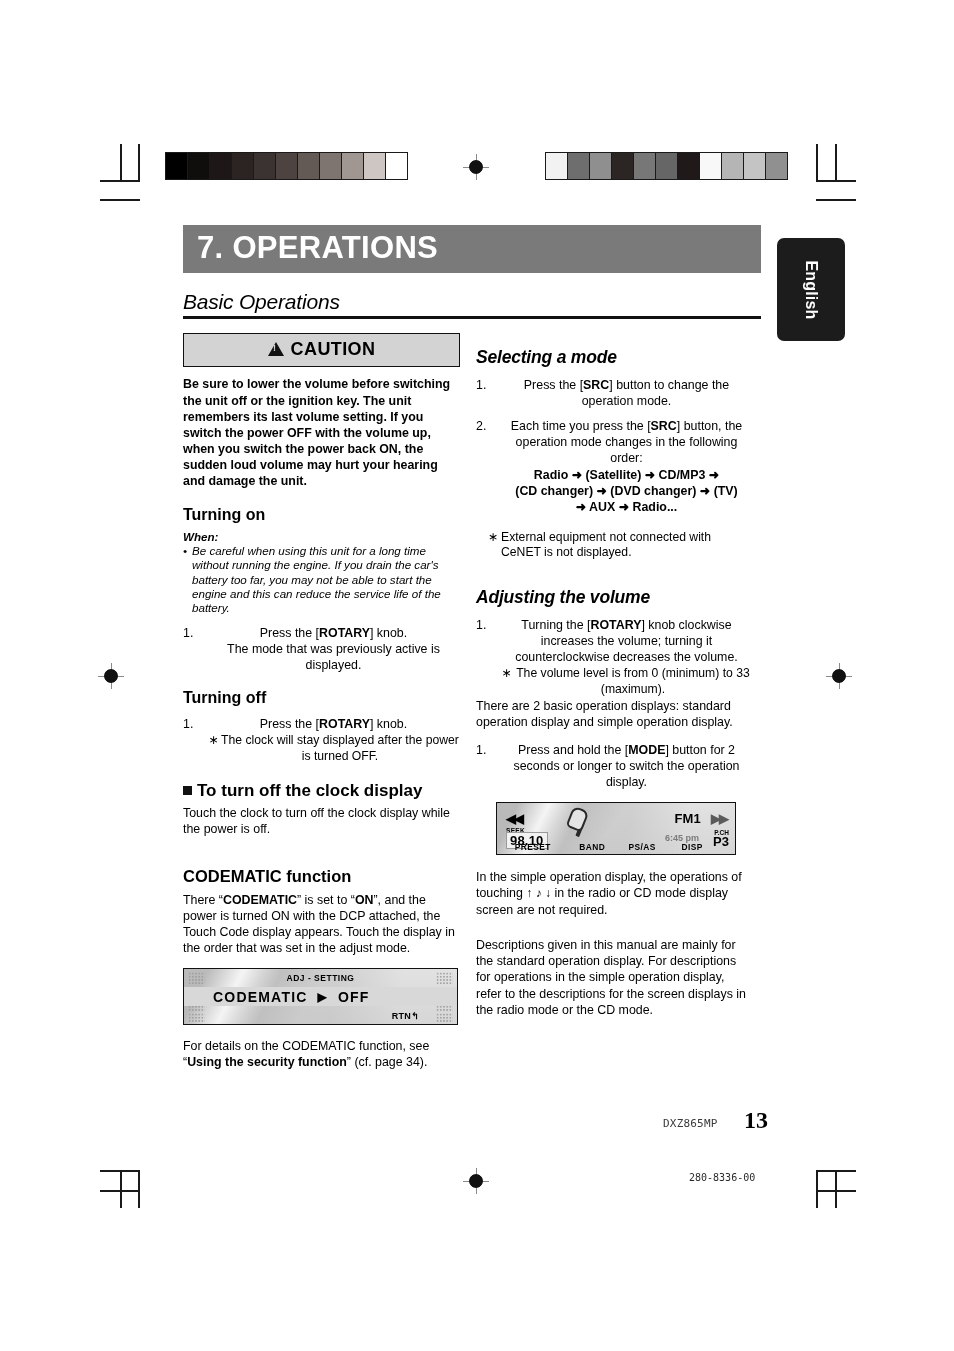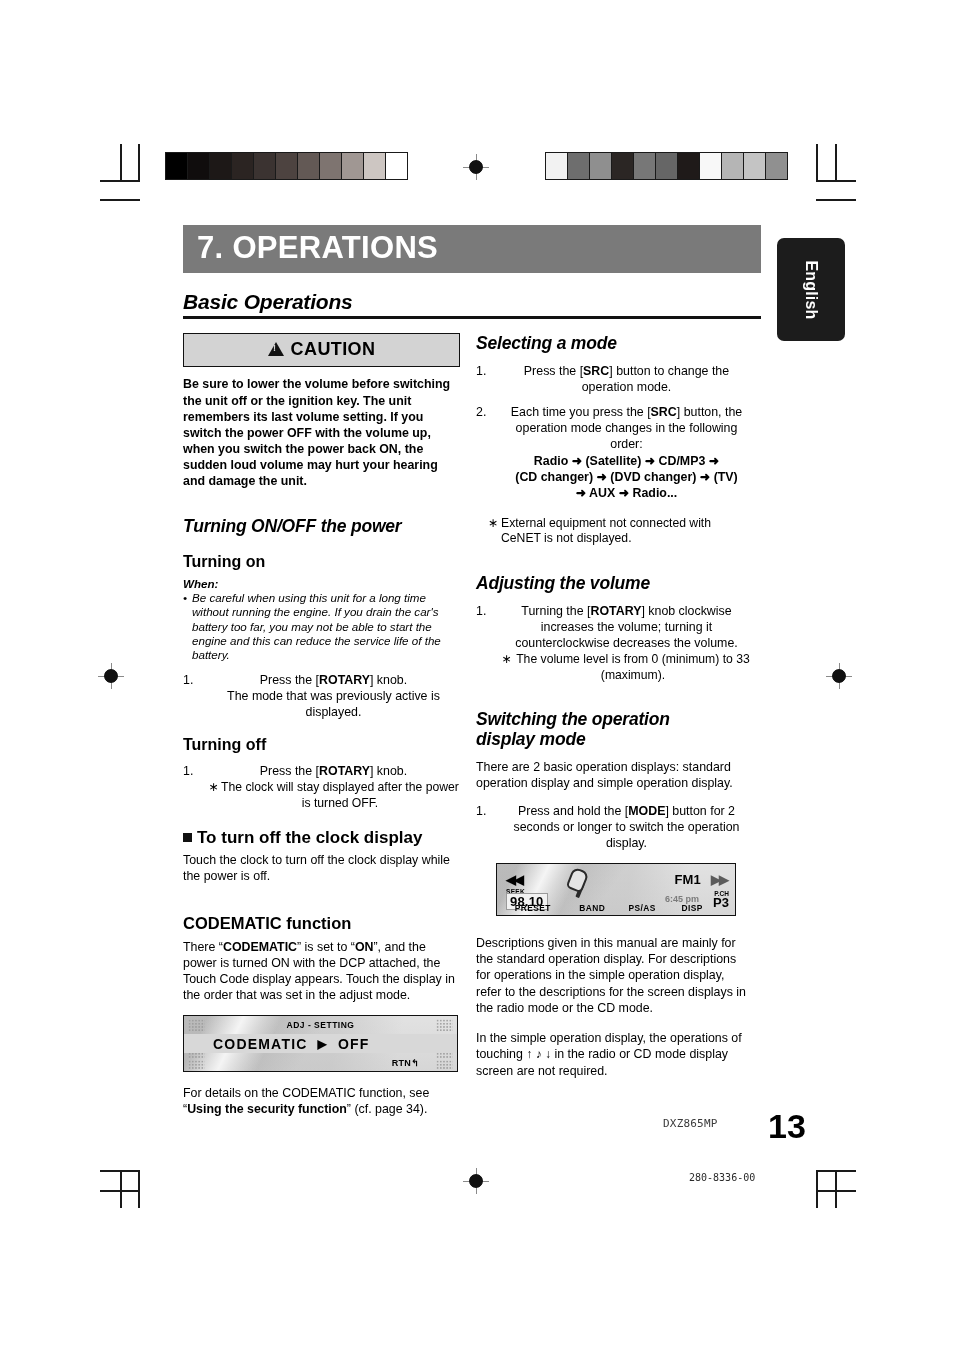--- a/index.html
+++ b/index.html
@@ -66,21 +66,21 @@
     background: #7a7a7a;
     color: #fff;
     font-size: 31px;
     font-weight: bold;
     letter-spacing: 0.3px;
     padding: 7px 0 8px 14px;
     line-height: 1.06;
   }
   .section-title {
     font-size: 21px;
-    font-weight: bold;
+    font-weight: normal;
     font-style: italic;
     margin-top: 17px;
     padding-bottom: 2px;
     letter-spacing: -0.2px;
   }
   .rule-thick { border-bottom: 3px solid #111; width: 578px; }
 
   .columns {
     display: flex;
     gap: 16px;
@@ -350,24 +350,23 @@
     position: absolute;
     left: 663px; top: 1117px;
     font-size: 11px;
     font-family: "DejaVu Sans Mono", monospace;
     color: #3a3a3a;
     letter-spacing: .2px;
   }
   .footer-page {
     position: absolute;
     left: 744px; top: 1107px;
-    font-size: 34px;
-    font-weight: bold;
-    font-family: Liberation Sans, sans-serif;
-    margin-left: 24px;
+    font-size: 24px;
+    font-weight: bold;
+    font-family: Liberation Serif, serif;
   }
   .footer-code {
     position: absolute;
     left: 689px; top: 1172px;
     font-size: 10px;
     font-family: "DejaVu Sans Mono", monospace;
     color: #2a2a2a;
   }
 </style>
 </head>
@@ -464,21 +463,20 @@
     <div class="col">
 
       <div class="caution-box">
         <div class="caution-inner">
           <span class="warn-tri"></span>
           <span>CAUTION</span>
         </div>
       </div>
       <div class="caution-body">Be sure to lower the volume before switching the unit off or the ignition key. The unit remembers its last volume setting. If you switch the power OFF with the volume up, when you switch the power back ON, the sudden loud volume may hurt your hearing and damage the unit.</div>
 
-      <h2 class="it">Turning ON/OFF the power</h2>
 
       <h3 class="bold">Turning on</h3>
 
       <div class="note-label">When:</div>
       <div class="note-item">
         <span class="bullet">•</span>
         <span>Be careful when using this unit for a long time without running the engine. If you drain the car's battery too far, you may not be able to start the engine and this can reduce the service life of the battery.</span>
       </div>
 
       <ol class="steps">
@@ -527,21 +525,21 @@
         </div>
         <div class="cm-rtn">RTN↰</div>
       </div>
 
       <p class="body" style="margin-top:13px;"><span>For details on the CODEMATIC function, see “</span><b>Using the security function</b><span>” (cf. page 34).</span></p>
 
     </div>
 
     <div class="col">
 
-      <h2 class="it" style="margin-top:0;">Selecting a mode</h2>
+      <h2 class="it" style="margin-top:14px;">Selecting a mode</h2>
 
       <ol class="steps" style="margin-top:6px;">
         <li>
           <span class="num">1.</span>
           <span class="txt"><span>Press the [</span><b>SRC</b><span>] button to change the operation mode.</span></span>
         </li>
         <li>
           <span class="num">2.</span>
           <span class="txt">
             <span>Each time you press the [</span><b>SRC</b><span>] button, the operation mode changes in the following order:</span>
@@ -567,24 +565,20 @@
           <span class="txt">
             <span>Turning the [</span><b>ROTARY</b><span>] knob clockwise increases the volume; turning it counterclockwise decreases the volume.</span>
             <span class="aster">
               <span class="st">∗</span>
               <span>The volume level is from 0 (minimum) to 33 (maximum).</span>
             </span>
           </span>
         </li>
       </ol>
 
-      <h2 class="it" style="line-height:1.14;">
-        <span>Switching the operation</span><br>
-        <span>display mode</span>
-      </h2>
       <p class="body">There are 2 basic operation displays: standard operation display and simple operation display.</p>
 
       <ol class="steps" style="margin-top:12px;">
         <li>
           <span class="num">1.</span>
           <span class="txt"><span>Press and hold the [</span><b>MODE</b><span>] button for 2 seconds or longer to switch the operation display.</span></span>
         </li>
       </ol>
 
       <div class="lcd lcd-radio">
@@ -602,23 +596,23 @@
             <div class="kb"></div>
         </div>
         <div class="rd-soft">
           <span style="flex:0 0 30%">PRESET</span>
           <span style="flex:0 0 20%">BAND</span>
           <span style="flex:0 0 22%">PS/AS</span>
           <span style="flex:0 0 20%">DISP</span>
         </div>
       </div>
 
+      <p class="body" style="margin-top:14px;"><span>In the simple operation display, the operations of touching </span><span class="glyph">↑ ♪ ↓</span><span> in the radio or CD mode display screen are not required.</span></p>
+
       <p class="body" style="margin-top:19px;">Descriptions given in this manual are mainly for the standard operation display. For descriptions for operations in the simple operation display, refer to the descriptions for the screen displays in the radio mode or the CD mode.</p>
-
-      <p class="body" style="margin-top:14px;"><span>In the simple operation display, the operations of touching </span><span class="glyph">↑ ♪ ↓</span><span> in the radio or CD mode display screen are not required.</span></p>
 
     </div>
   </div>
 </div>
 
 <div class="footer-model">DXZ865MP</div>
 <div class="footer-page">13</div>
 <div class="footer-code">280-8336-00</div>
 
 </body></html>

